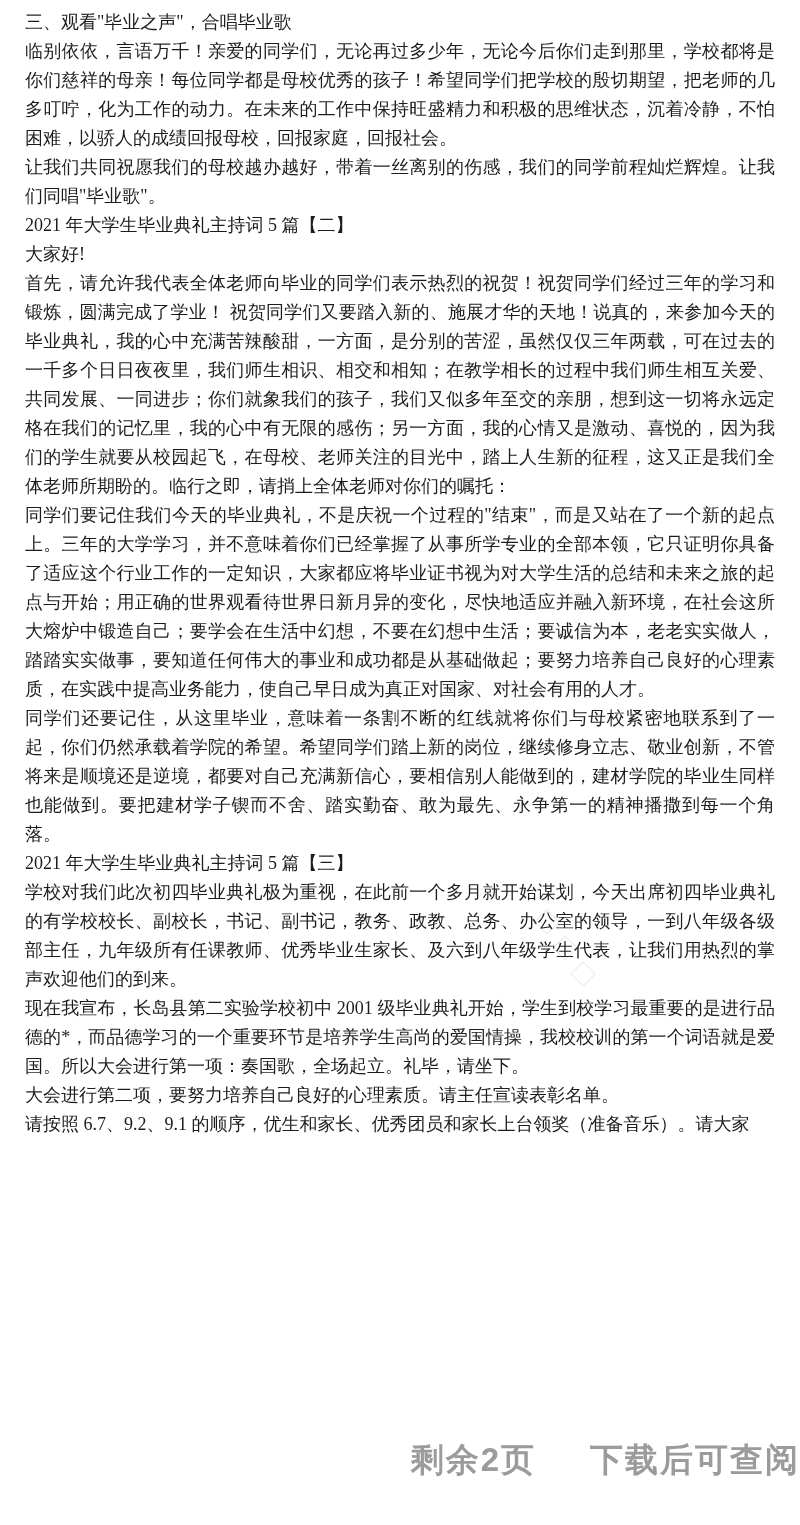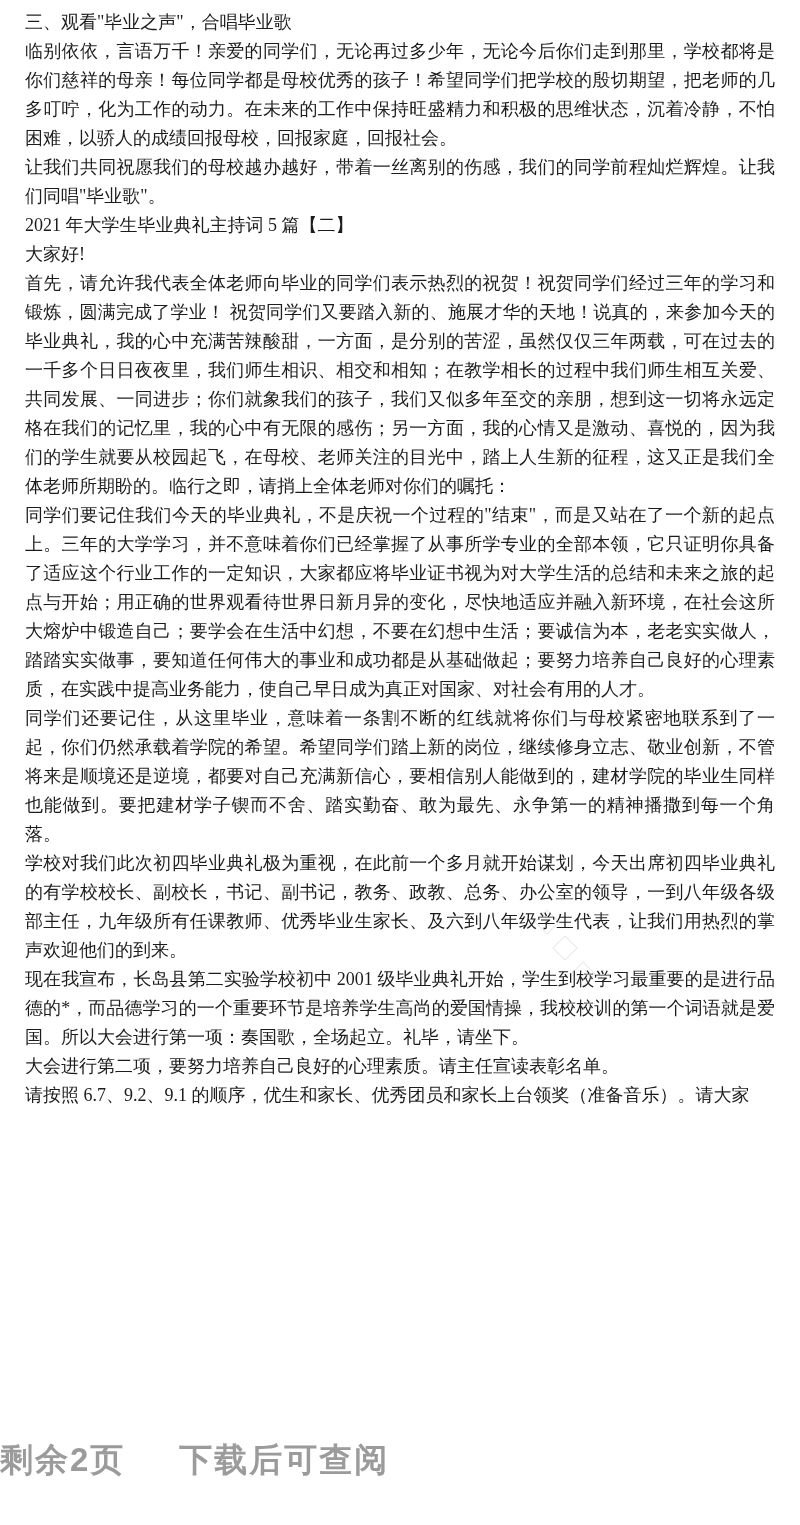--- a/index.html
+++ b/index.html
@@ -26,21 +26,21 @@
     word-break: break-all;
   }
   .gap-after-top { margin-bottom: 46px; }
   .gap-before { margin-top: 30px; }
   .footer {
     position: absolute;
     left: 0;
     bottom: 42px;
     width: 100%;
     display: flex;
-    justify-content: flex-start;
+    justify-content: flex-end;
     align-items: center;
     gap: 54px;
     font-family: "Liberation Sans", "DejaVu Sans", sans-serif;
     font-size: 33px;
     font-weight: 700;
     color: #9b9b9b;
     letter-spacing: 2px;
     margin-top: 24px;
   }
   
@@ -67,20 +67,21 @@
 
 <div class="doc">
   <p class="gap-after-top">三、观看"毕业之声"，合唱毕业歌</p>
   <p>临别依依，言语万千！亲爱的同学们，无论再过多少年，无论今后你们走到那里，学校都将是你们慈祥的母亲！每位同学都是母校优秀的孩子！希望同学们把学校的殷切期望，把老师的几多叮咛，化为工作的动力。在未来的工作中保持旺盛精力和积极的思维状态，沉着冷静，不怕困难，以骄人的成绩回报母校，回报家庭，回报社会。</p>
   <p>让我们共同祝愿我们的母校越办越好，带着一丝离别的伤感，我们的同学前程灿烂辉煌。让我们同唱"毕业歌"。</p>
   <p class="gap-before">2021 年大学生毕业典礼主持词 5 篇【二】</p>
   <p>大家好!</p>
   <p>首先，请允许我代表全体老师向毕业的同学们表示热烈的祝贺！祝贺同学们经过三年的学习和锻炼，圆满完成了学业！ 祝贺同学们又要踏入新的、施展才华的天地！说真的，来参加今天的毕业典礼，我的心中充满苦辣酸甜，一方面，是分别的苦涩，虽然仅仅三年两载，可在过去的一千多个日日夜夜里，我们师生相识、相交和相知；在教学相长的过程中我们师生相互关爱、共同发展、一同进步；你们就象我们的孩子，我们又似多年至交的亲朋，想到这一切将永远定格在我们的记忆里，我的心中有无限的感伤；另一方面，我的心情又是激动、喜悦的，因为我们的学生就要从校园起飞，在母校、老师关注的目光中，踏上人生新的征程，这又正是我们全体老师所期盼的。临行之即，请捎上全体老师对你们的嘱托：</p>
   <p>同学们要记住我们今天的毕业典礼，不是庆祝一个过程的"结束"，而是又站在了一个新的起点上。三年的大学学习，并不意味着你们已经掌握了从事所学专业的全部本领，它只证明你具备了适应这个行业工作的一定知识，大家都应将毕业证书视为对大学生活的总结和未来之旅的起点与开始；用正确的世界观看待世界日新月异的变化，尽快地适应并融入新环境，在社会这所大熔炉中锻造自己；要学会在生活中幻想，不要在幻想中生活；要诚信为本，老老实实做人，踏踏实实做事，要知道任何伟大的事业和成功都是从基础做起；要努力培养自己良好的心理素质，在实践中提高业务能力，使自己早日成为真正对国家、对社会有用的人才。</p>
   <p>同学们还要记住，从这里毕业，意味着一条割不断的红线就将你们与母校紧密地联系到了一起，你们仍然承载着学院的希望。希望同学们踏上新的岗位，继续修身立志、敬业创新，不管将来是顺境还是逆境，都要对自己充满新信心，要相信别人能做到的，建材学院的毕业生同样也能做到。要把建材学子锲而不舍、踏实勤奋、敢为最先、永争第一的精神播撒到每一个角落。</p>
+  <p class="gap-before">2021 年大学生毕业典礼主持词 5 篇【三】</p>
   <p>学校对我们此次初四毕业典礼极为重视，在此前一个多月就开始谋划，今天出席初四毕业典礼的有学校校长、副校长，书记、副书记，教务、政教、总务、办公室的领导，一到八年级各级部主任，九年级所有任课教师、优秀毕业生家长、及六到八年级学生代表，让我们用热烈的掌声欢迎他们的到来。</p>
   <p>现在我宣布，长岛县第二实验学校初中 2001 级毕业典礼开始，学生到校学习最重要的是进行品德的*，而品德学习的一个重要环节是培养学生高尚的爱国情操，我校校训的第一个词语就是爱国。所以大会进行第一项：奏国歌，全场起立。礼毕，请坐下。</p>
   <p>大会进行第二项，要努力培养自己良好的心理素质。请主任宣读表彰名单。</p>
   <p>请按照 6.7、9.2、9.1 的顺序，优生和家长、优秀团员和家长上台领奖（准备音乐）。请大家</p>
 </div>
 
 <div class="watermark">
   <span class="wm-dot"></span>
   <span class="wm-dot"></span>
   <span class="wm-dot"></span>

